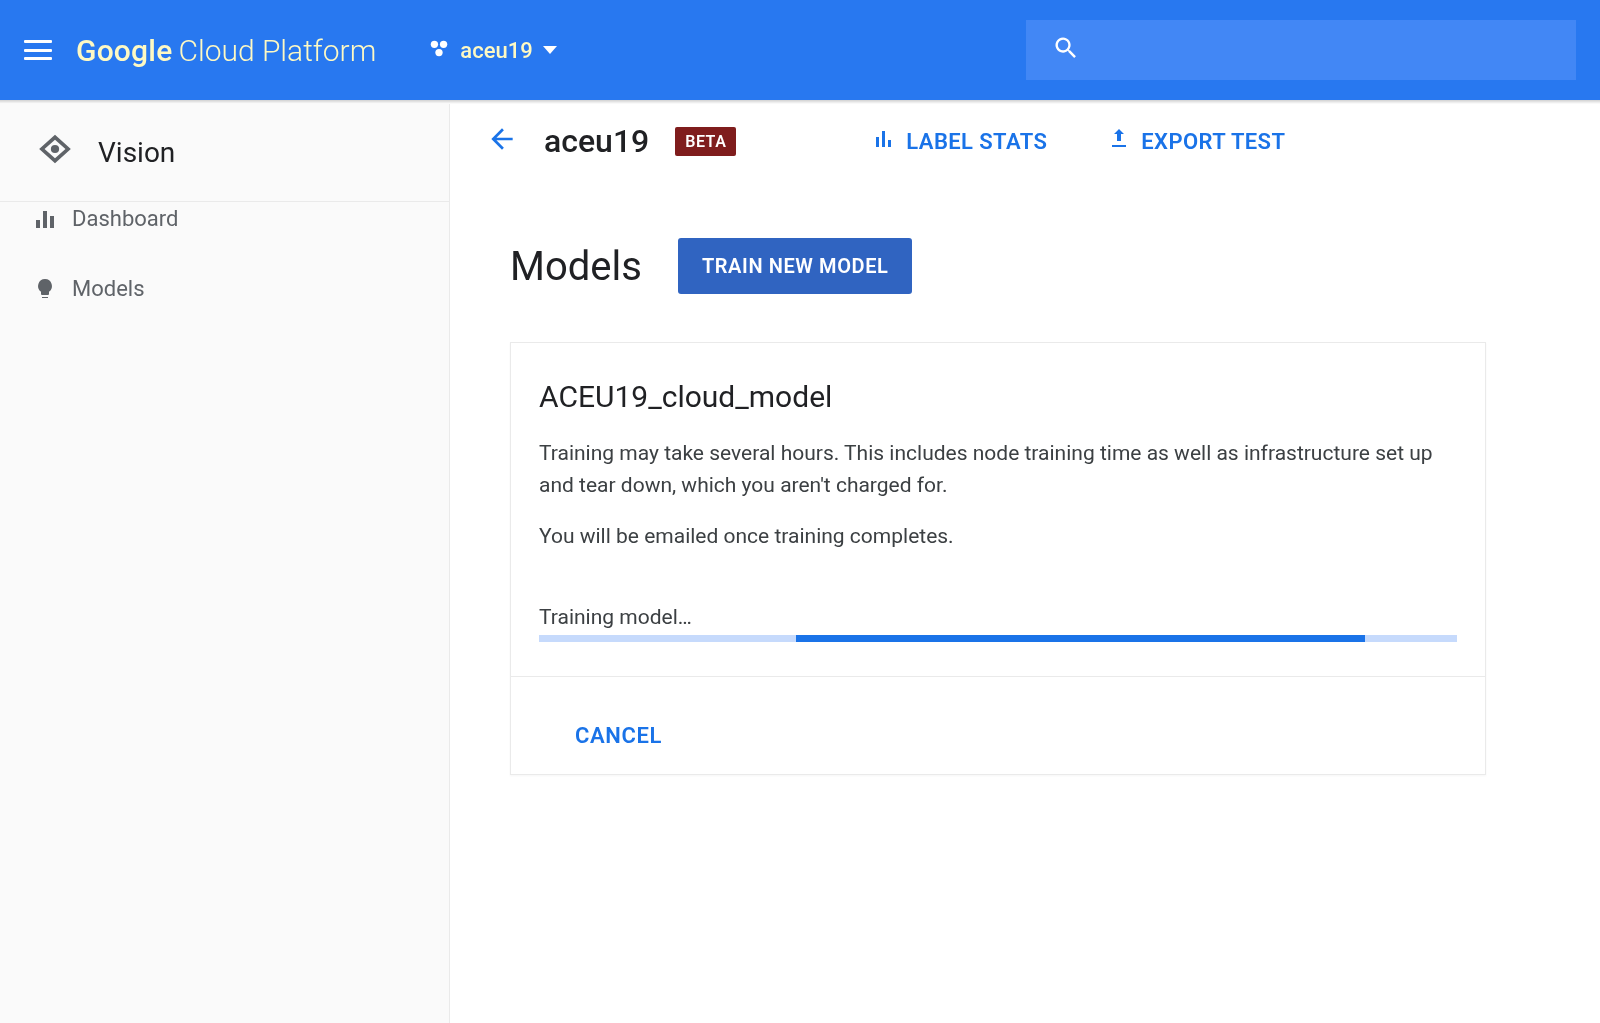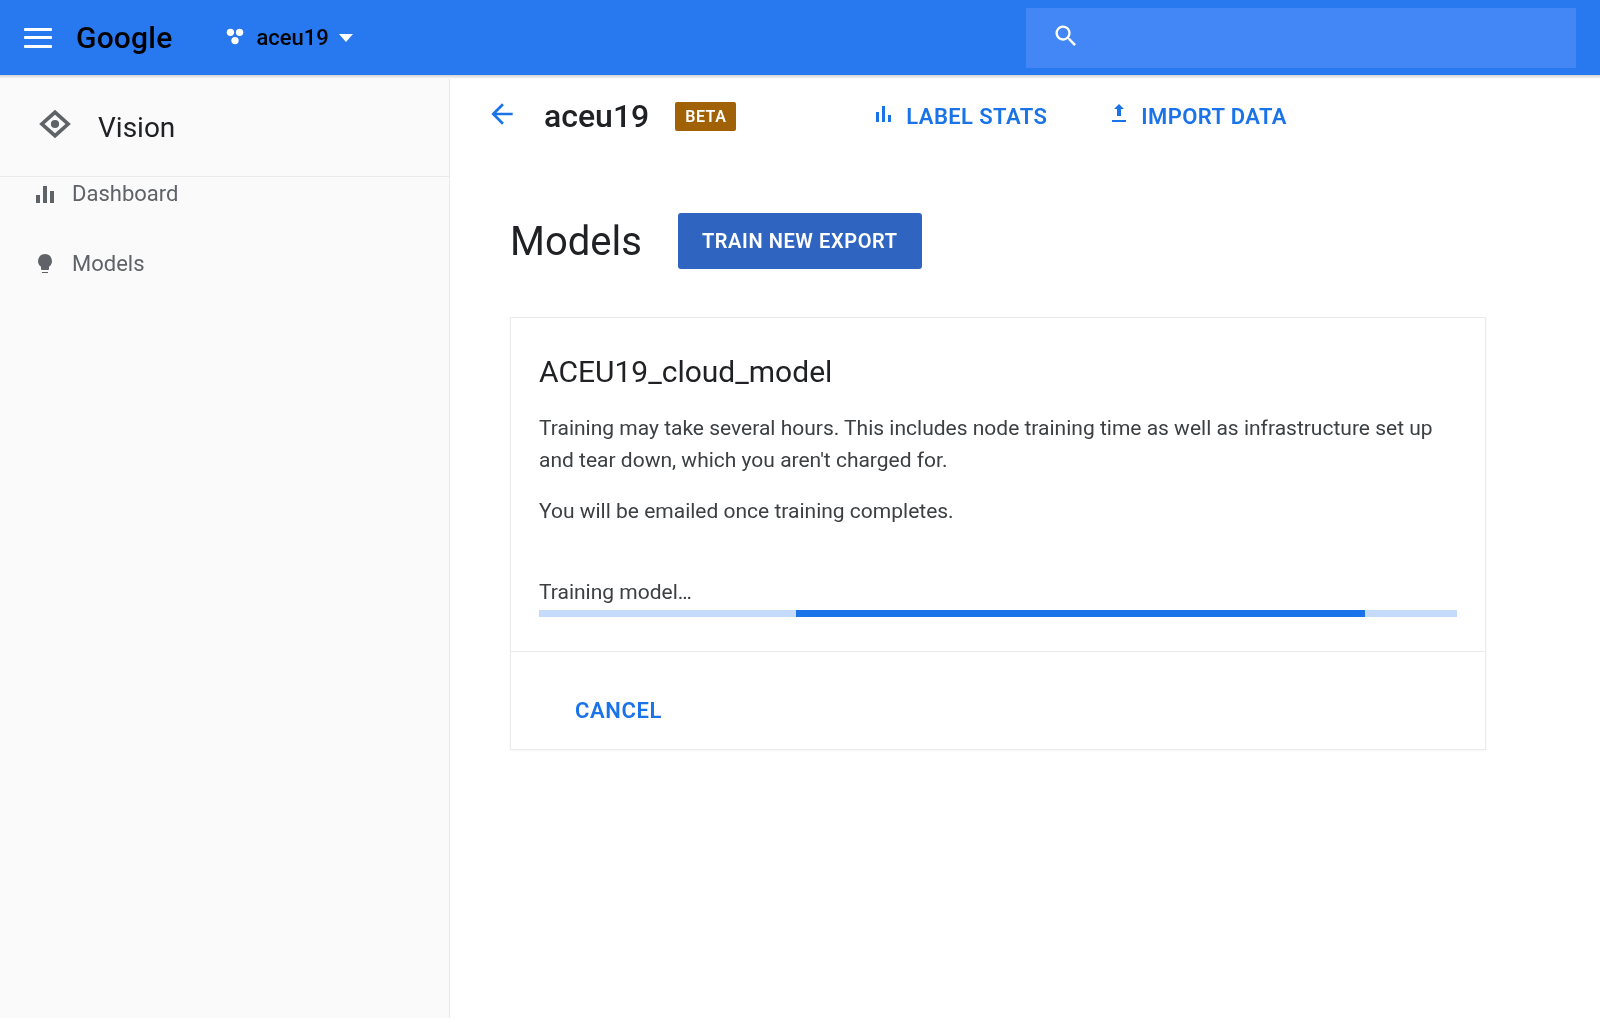--- a/index.html
+++ b/index.html
@@ -1,20 +1,20 @@
 <!DOCTYPE html>
 <html><head>
 <meta charset="utf-8">
 <style>
   * { margin:0; padding:0; box-sizing:border-box; font-family: Roboto, "Helvetica Neue", Arial, sans-serif; -webkit-font-smoothing:antialiased; }
   html,body { width:1600px; height:1023px; background:#fff; color:#202124; overflow:hidden; }
 
   
   .gcp-header {
-    height:75px; background:#2878f0; color:#000000;
+    height:100px; background:#2878f0; color:#fef9c3;
     display:flex; align-items:center; padding:0 24px; gap:24px;
     position:relative;
   }
   .gcp-header .hamburger { width:28px; height:20px; display:flex; flex-direction:column; justify-content:space-between; cursor:pointer; }
   .gcp-header .hamburger span { display:block; height:3px; background:#fff; border-radius:1px; }
   .gcp-logo { display:flex; align-items:baseline; gap:6px; }
   .gcp-logo .google { font-size:30px; font-weight:500; letter-spacing:.2px; }
   .gcp-logo .cloudplatform { font-size:30px; font-weight:300; }
   .proj-switch { display:flex; align-items:center; gap:10px; margin-left:28px; cursor:pointer; }
   .proj-switch .proj-ico { display:inline-block; }
@@ -35,21 +35,21 @@
   .side-item { display:flex; align-items:flex-start; gap:14px; padding:0 32px; height:70px; font-size:22px; color:#5f6368; cursor:pointer; }
   .side-item.active { background:#eaf1fe; color:#1a73e8; }
   .side-item .ico { width:26px; height:26px; display:flex; align-items:center; justify-content:center; fill:#5f6368; }
   .side-item.active .ico { fill:#1a73e8; }
 
   
   .main { flex:1; background:#fff; display:flex; flex-direction:column; }
   .page-head { display:flex; align-items:center; gap:26px; padding:18px 44px 18px 36px; }
   .page-head .back { color:#1a73e8; cursor:pointer; }
   .page-head .ds-name { font-size:32px; font-weight:500; }
-  .badge-beta { background:#a16207; color:#fff; font-size:16px; font-weight:600; letter-spacing:.5px; padding:5px 10px; border-radius:2px; }
+  .badge-beta { background:#7f1d1d; color:#fff; font-size:16px; font-weight:600; letter-spacing:.5px; padding:5px 10px; border-radius:2px; }
   .head-action { display:flex; align-items:center; gap:10px; color:#1a73e8; font-size:22px; font-weight:600; letter-spacing:.4px; cursor:pointer;text-align:center; }
   .head-action svg { fill:#1a73e8; }
   .head-actions { display:flex; gap:60px; margin-left:110px; }
 
   
   .tabs { display:flex; gap:100px; padding:0 50px; border-bottom:1px solid #eaeaea; }
   .tab { font-size:21px; font-weight:600; letter-spacing:.6px; color:#5f6368; padding:16px 0; cursor:pointer; position:relative; }
   .tab.active { color:#1a73e8; }
   .tab.active::after { content:""; position:absolute; left:-10px; right:-10px; bottom:-1px; height:4px; background:#1a73e8; }
   .tab.disabled { color:#bdbdbd; cursor:default; }
@@ -74,20 +74,21 @@
 <body>
 
 <div class="gcp-header">
   <div class="hamburger">
     <span></span>
       <span></span>
       <span></span>
   </div>
   <div class="gcp-logo">
     <span class="google">Google</span>
+    <span class="cloudplatform">Cloud Platform</span>
   </div>
   <div class="proj-switch">
     <span class="proj-ico">
       <svg width="22" height="22" viewBox="0 0 24 24">
           <circle cx="7" cy="8" r="4" fill="#fff"></circle>
           <circle cx="17" cy="8" r="4" fill="#fff"></circle>
           <circle cx="12" cy="17" r="4" fill="#fff"></circle>
         </svg>
     </span>
     <span class="proj-name">aceu19</span>
@@ -155,30 +156,30 @@
               </svg>
           </span>
           <span>LABEL STATS</span>
         </div>
         <div class="head-action">
           <span>
             <svg width="24" height="24" viewBox="0 0 24 24">
                 <path d="M5 20h14v-2H5v2zM12 2 7 7h3v7h4V7h3l-5-5z"></path>
               </svg>
           </span>
-          <span>IMPORT DATA</span>
+          <span>EXPORT TEST</span>
         </div>
       </div>
     </div>
 
 
     <div class="content">
       <div class="models-row">
         <h1>Models</h1>
-        <button class="btn-primary">TRAIN NEW EXPORT</button>
+        <button class="btn-primary">TRAIN NEW MODEL</button>
       </div>
 
       <div class="card">
         <div class="card-body">
           <h2>ACEU19_cloud_model</h2>
           <p>Training may take several hours. This includes node training time as well as infrastructure set up and tear down, which you aren't charged for.</p>
           <p>You will be emailed once training completes.</p>
           <div class="progress-label">Training model…</div>
           <div class="progress">
             <div class="bar"></div>

